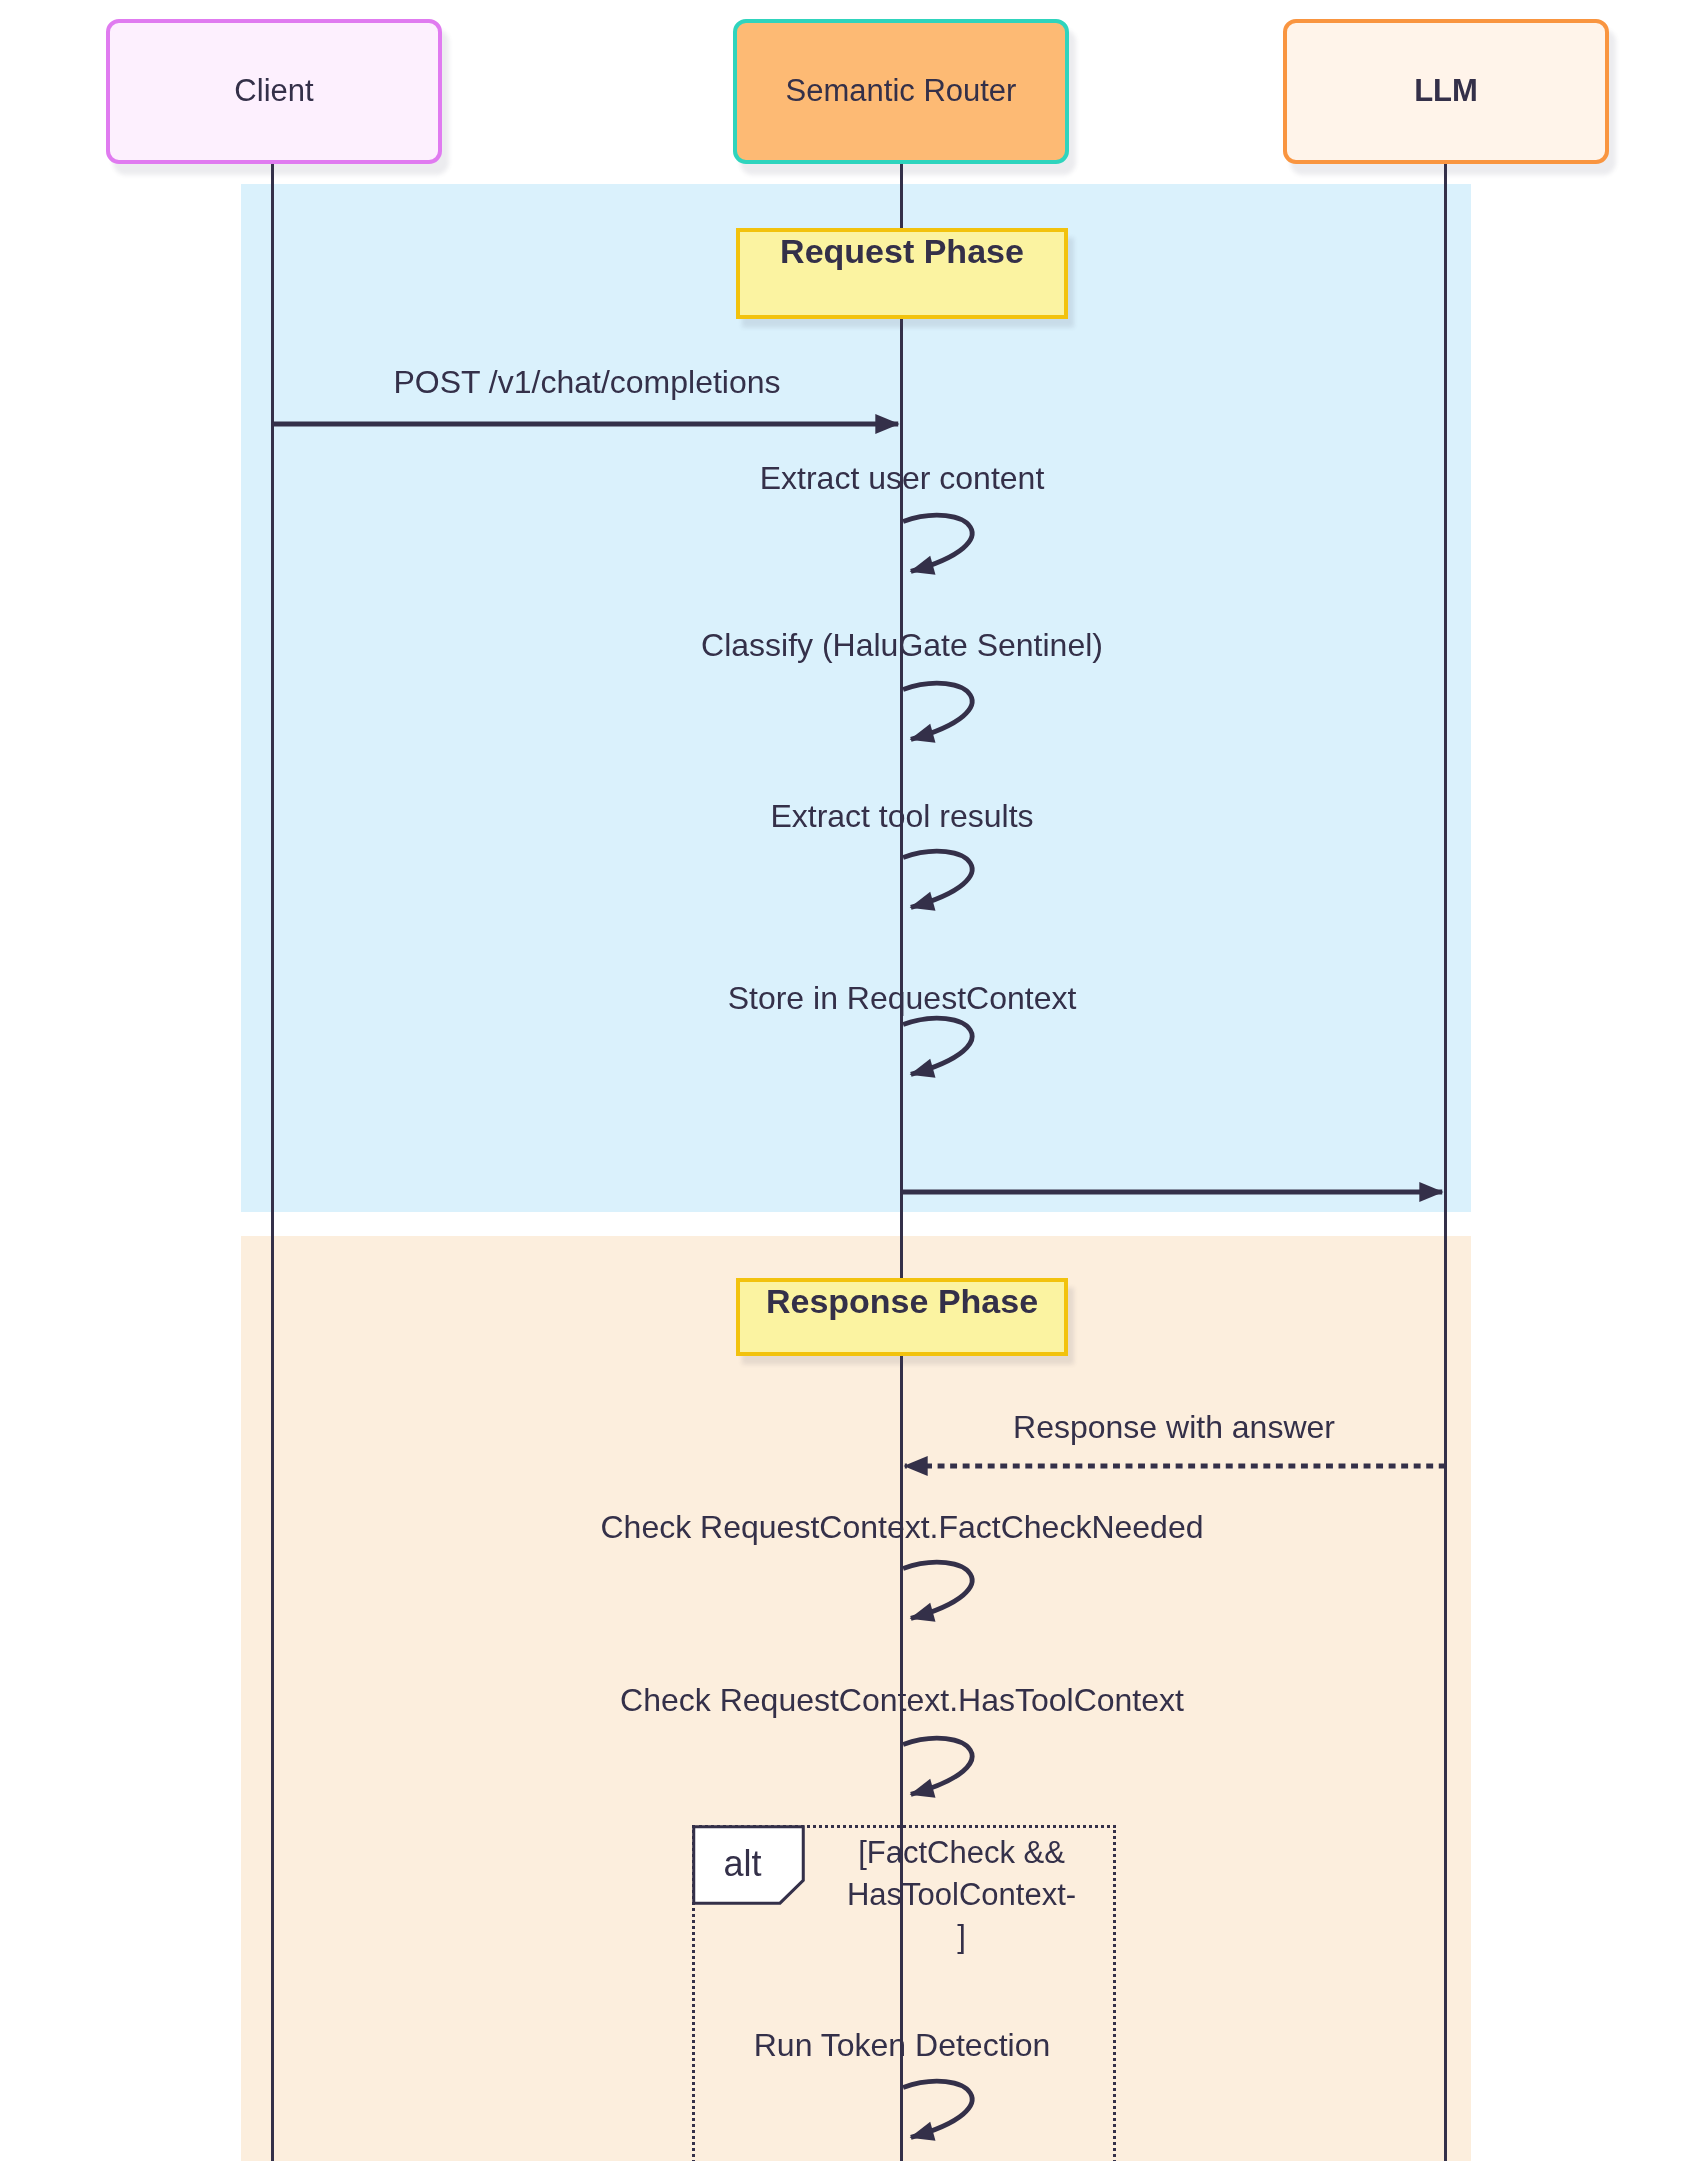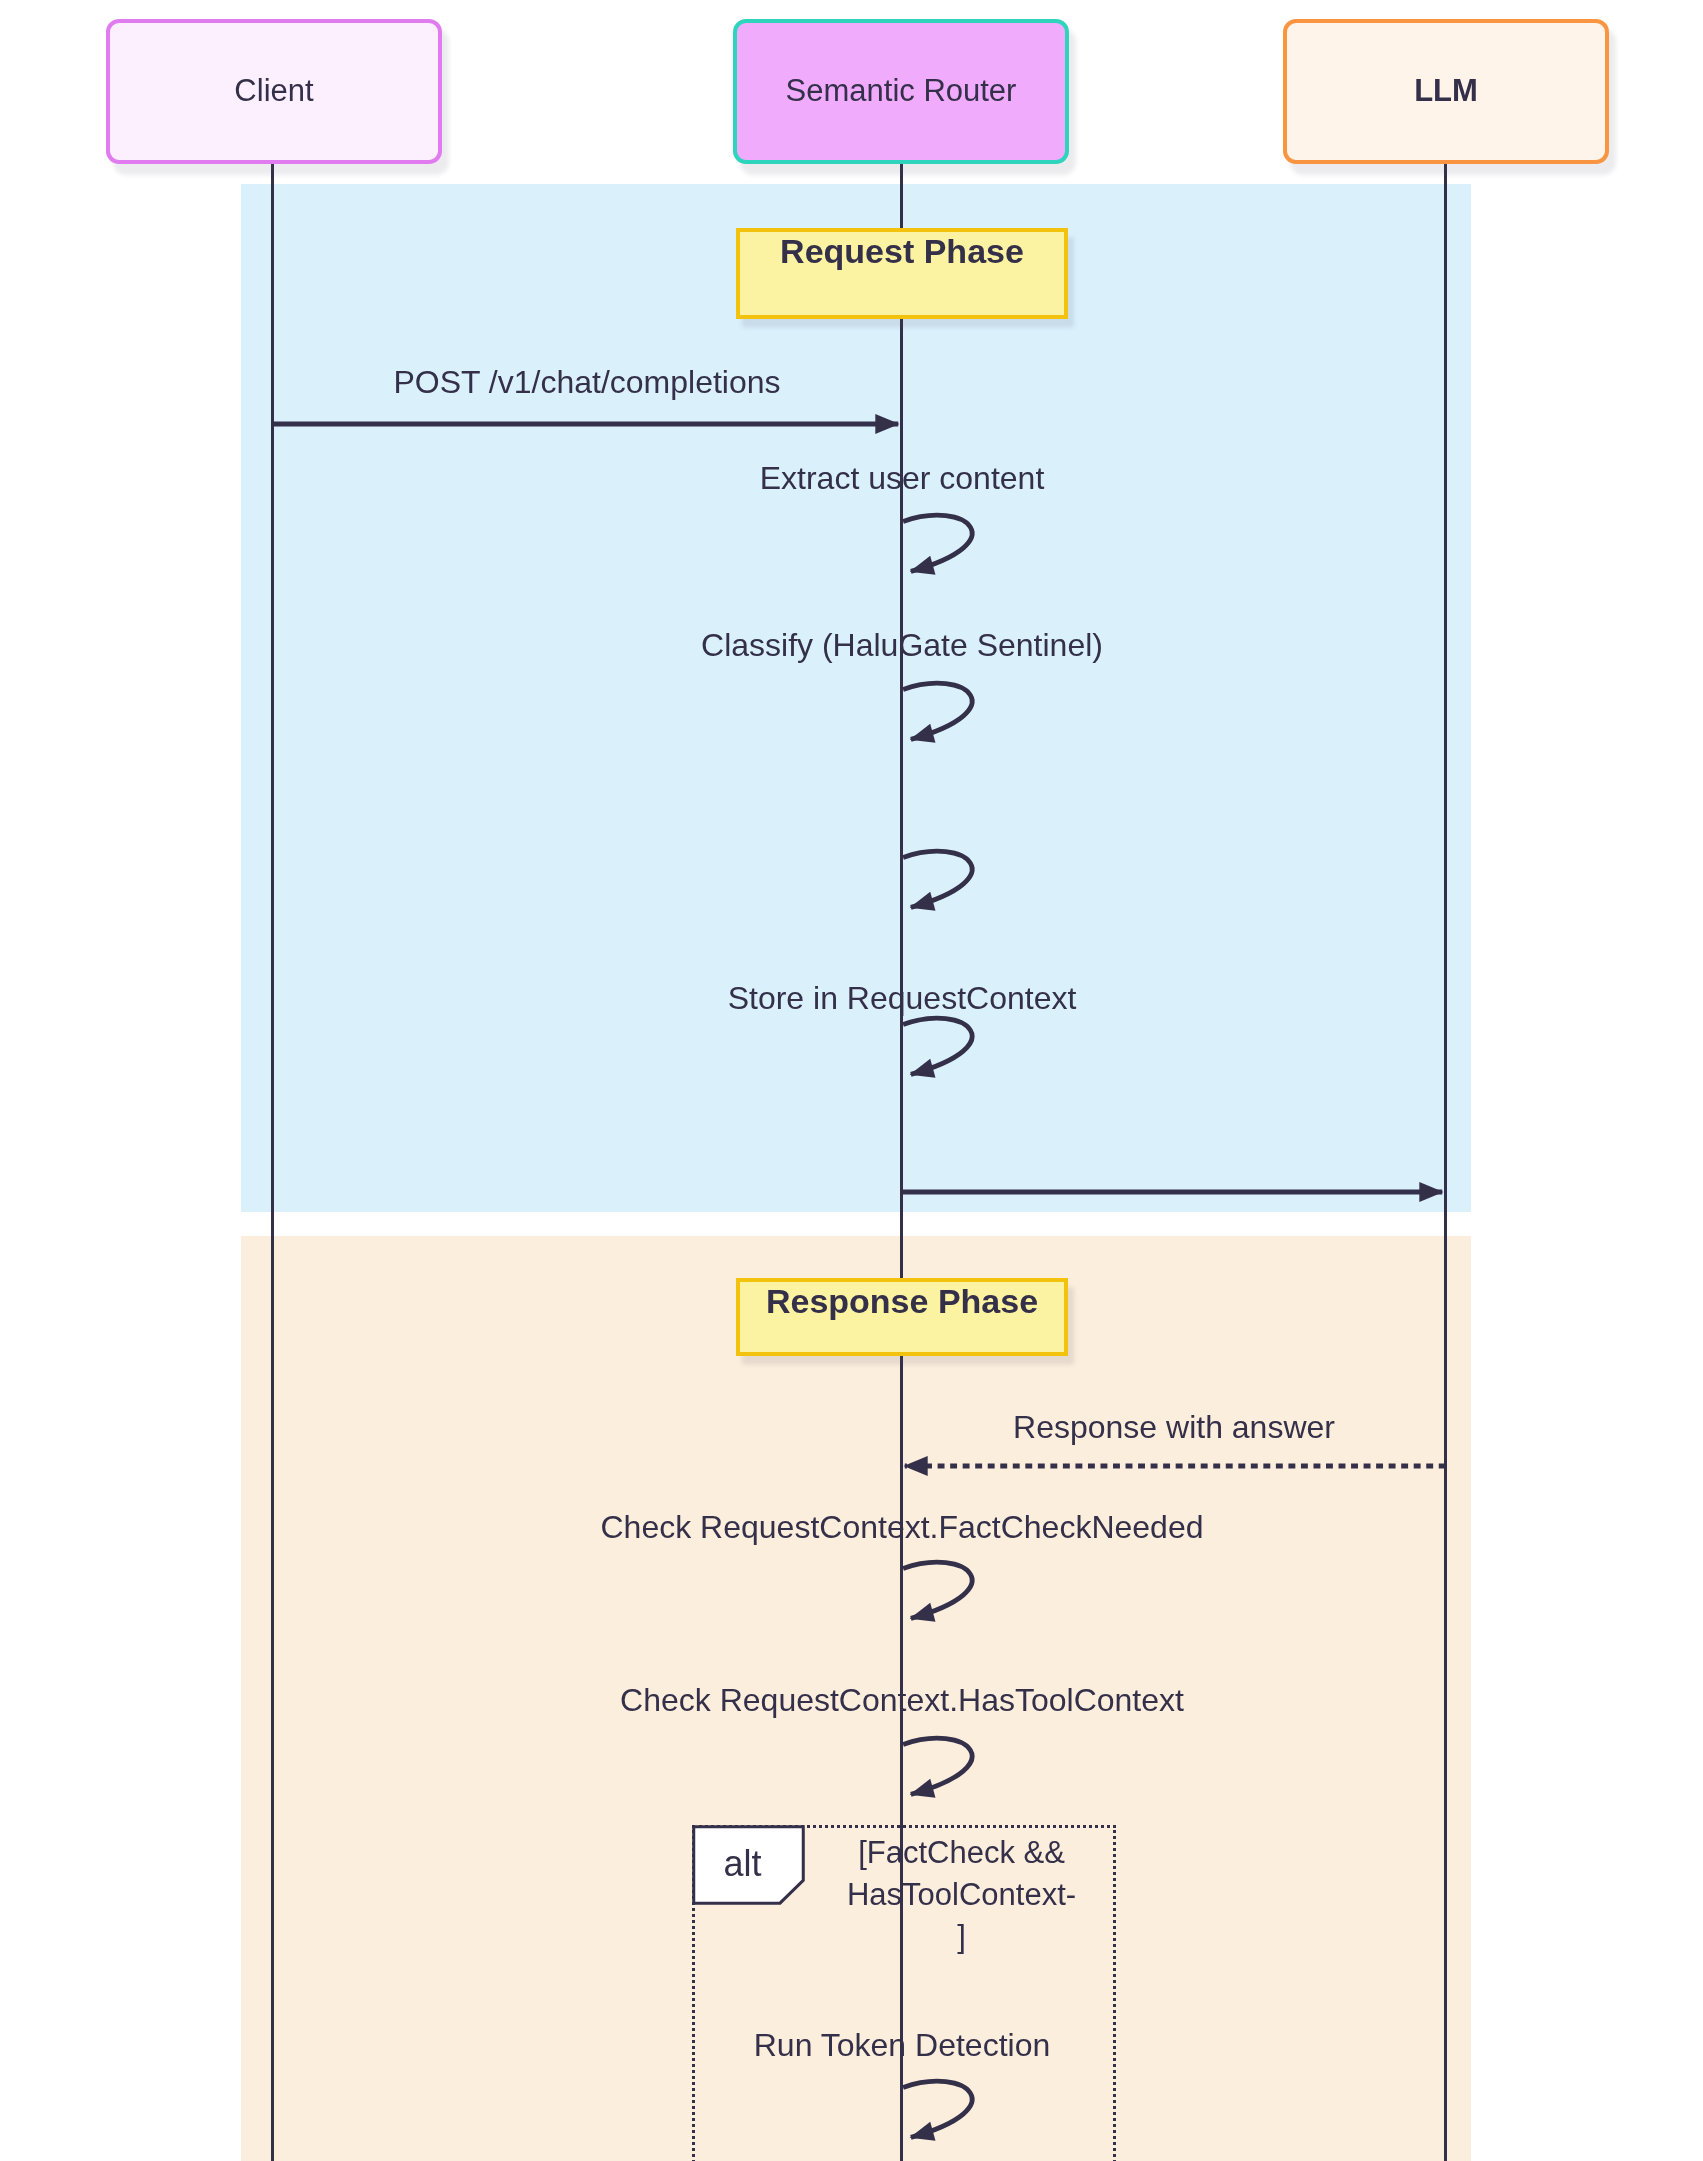--- a/index.html
+++ b/index.html
@@ -4,21 +4,21 @@
 <style>
   html,body{margin:0;padding:0;background:#ffffff;}
   #canvas{position:relative;width:1703px;height:3318px;background:#ffffff;overflow:hidden;
           font-family:"Liberation Sans","DejaVu Sans",sans-serif;color:#343049;}
   .rect-band{position:absolute;}
   .lifeline{position:absolute;width:3px;background:#343049;}
   .actor-box{position:absolute;height:145px;border-radius:13px;border:4.8px solid;
              display:flex;align-items:center;justify-content:center;
              font-size:31px;box-shadow:7px 10.4px 4.3px rgba(70,70,100,0.10);box-sizing:border-box;}
   .actor-client{background:#fdf0fe;border-color:#e07bf0;}
-  .actor-router{background:#f0abfc;border-color:#2fd4bd;}
+  .actor-router{background:#fdba74;border-color:#2fd4bd;}
   .actor-llm{background:#fff4ea;border-color:#f99540;font-weight:bold;}
   .note{position:absolute;left:736px;width:332px;background:#fbf3a1;border:4.3px solid #f2c20d;
         display:flex;justify-content:center;font-size:34px;font-weight:bold;
         box-shadow:6px 8.6px 4.3px rgba(70,70,100,0.12);box-sizing:border-box;}
   .msg-label{position:absolute;width:692px;height:43px;line-height:43px;text-align:center;
              font-size:32px;white-space:nowrap;}
   .arrow-svg{position:absolute;overflow:visible;}
   .alt-frame{position:absolute;left:692px;top:1825px;width:424px;height:1093px;
              border:3px dotted #343049;box-sizing:border-box;}
   .alt-label-svg{position:absolute;left:692px;top:1825px;}
@@ -128,20 +128,21 @@
         <marker id="lh7" markerUnits="userSpaceOnUse" markerWidth="62" markerHeight="52" refX="55" refY="25" orient="auto">
           <path d="M2,2 L58,25 L2,48 Z" fill="#343049"></path>
         </marker>
       </defs>
     <path d="M 4 22 C 150 -30, 268 70, 22 138" fill="none" stroke="#343049" stroke-width="11" marker-end="url(#lh7)"></path>
   </svg>
 
   <div class="msg-label" style="left:241px;top:361px;">POST /v1/chat/completions</div>
   <div class="msg-label" style="left:556px;top:457px;">Extract user content</div>
   <div class="msg-label" style="left:556px;top:624px;">Classify (HaluGate Sentinel)</div>
+  <div class="msg-label" style="left:556px;top:795px;">Extract tool results</div>
   <div class="msg-label" style="left:556px;top:961px;margin-top:16px;">Store in RequestContext</div>
   <div class="msg-label" style="left:828px;top:1406px;">Response with answer</div>
   <div class="msg-label" style="left:556px;top:1506px;">Check RequestContext.FactCheckNeeded</div>
   <div class="msg-label" style="left:556px;top:1679px;">Check RequestContext.HasToolContext</div>
   <div class="msg-label" style="left:556px;top:2024px;">Run Token Detection</div>
 
   <div class="note" style="top:228px;height:91px;">
     <span>Request Phase</span>
   </div>
   <div class="note" style="top:1278px;height:78px;">

